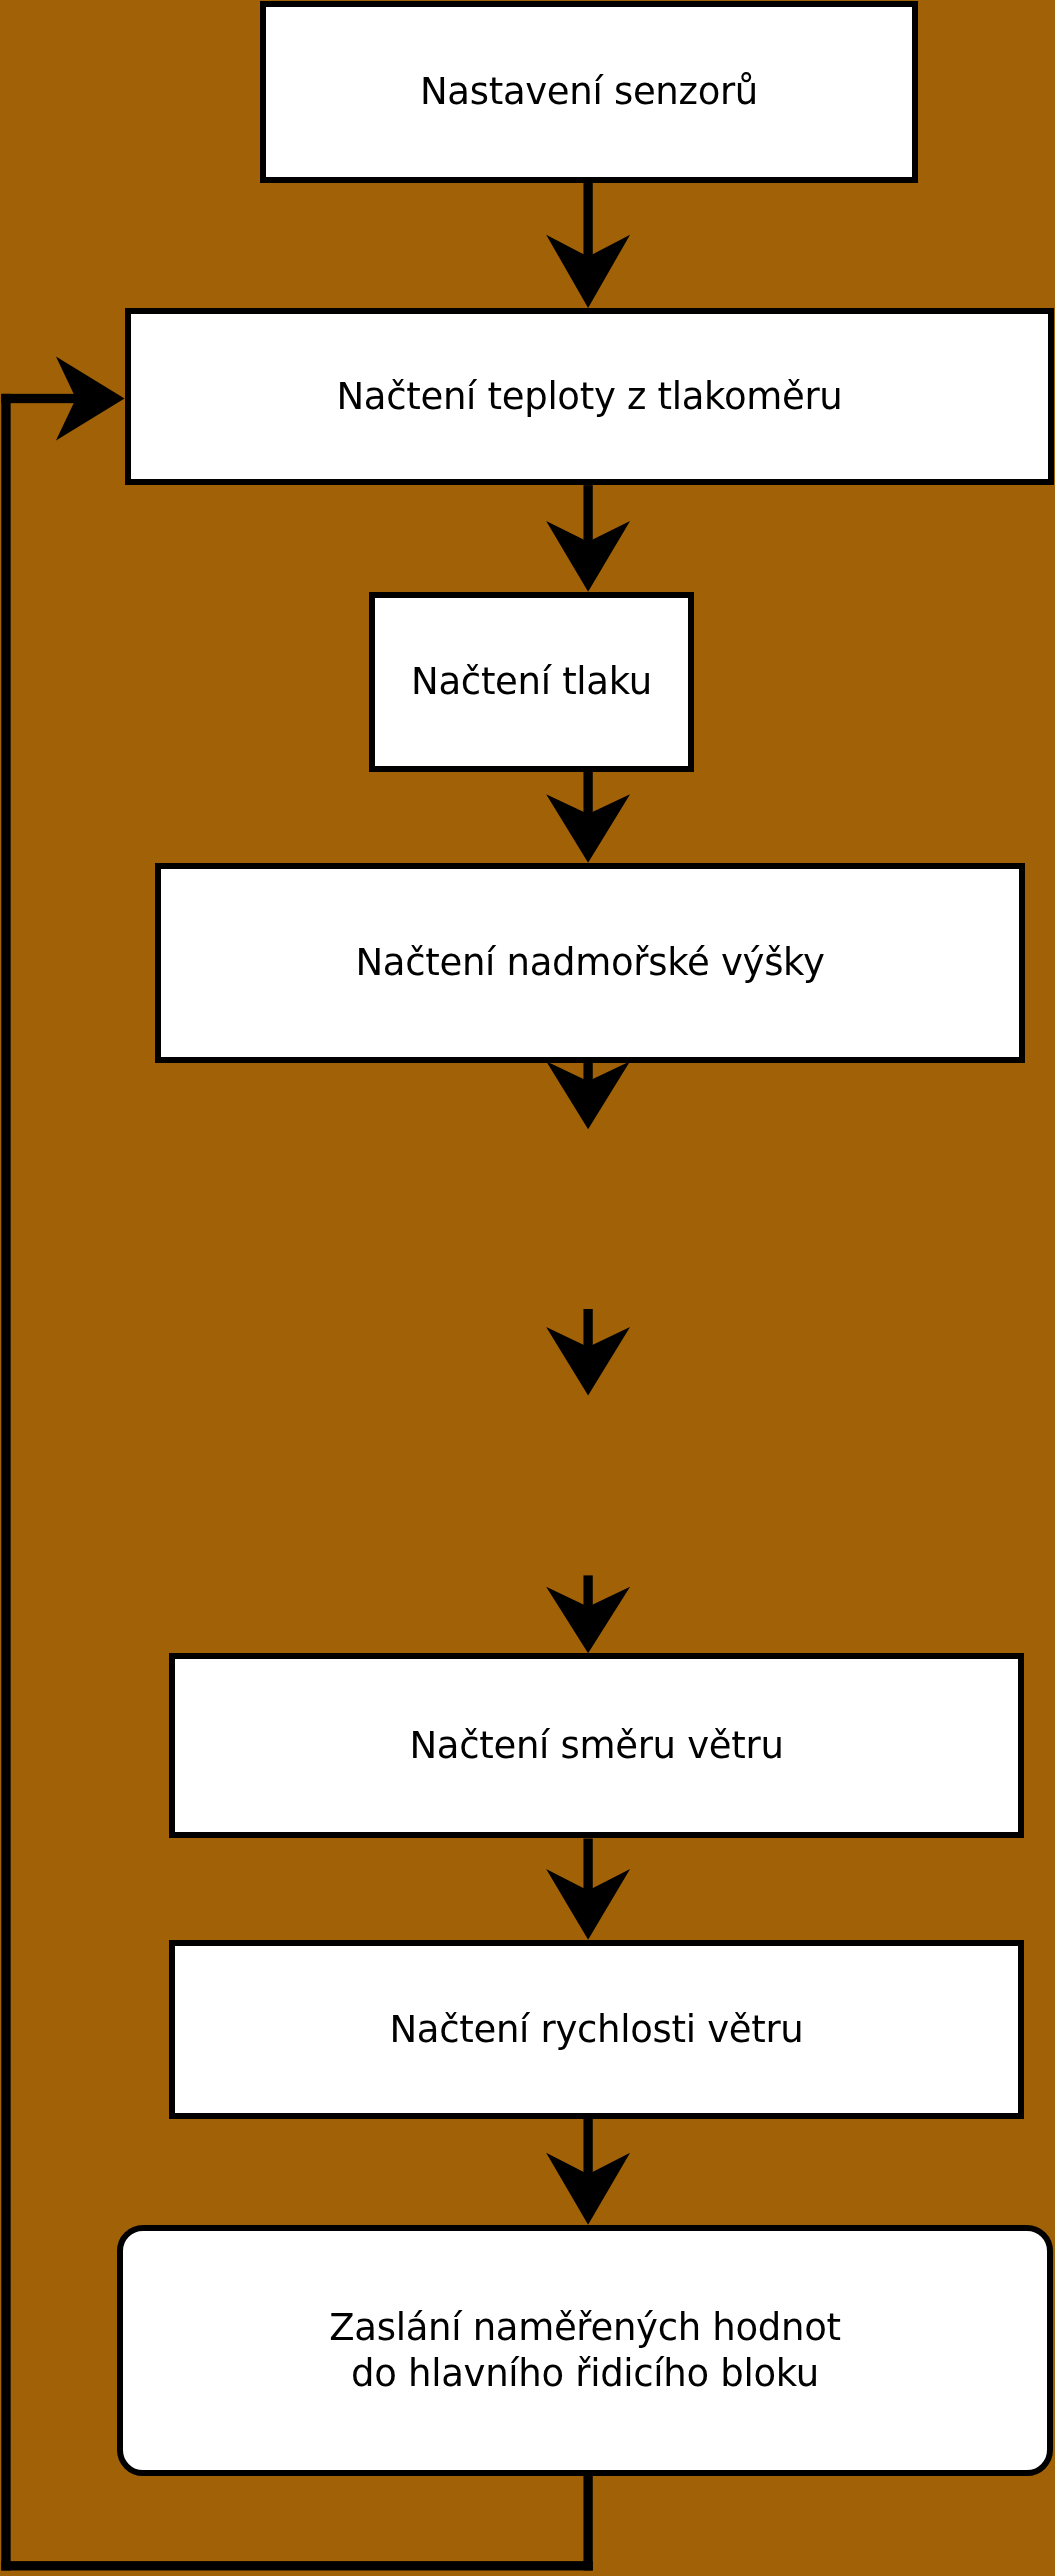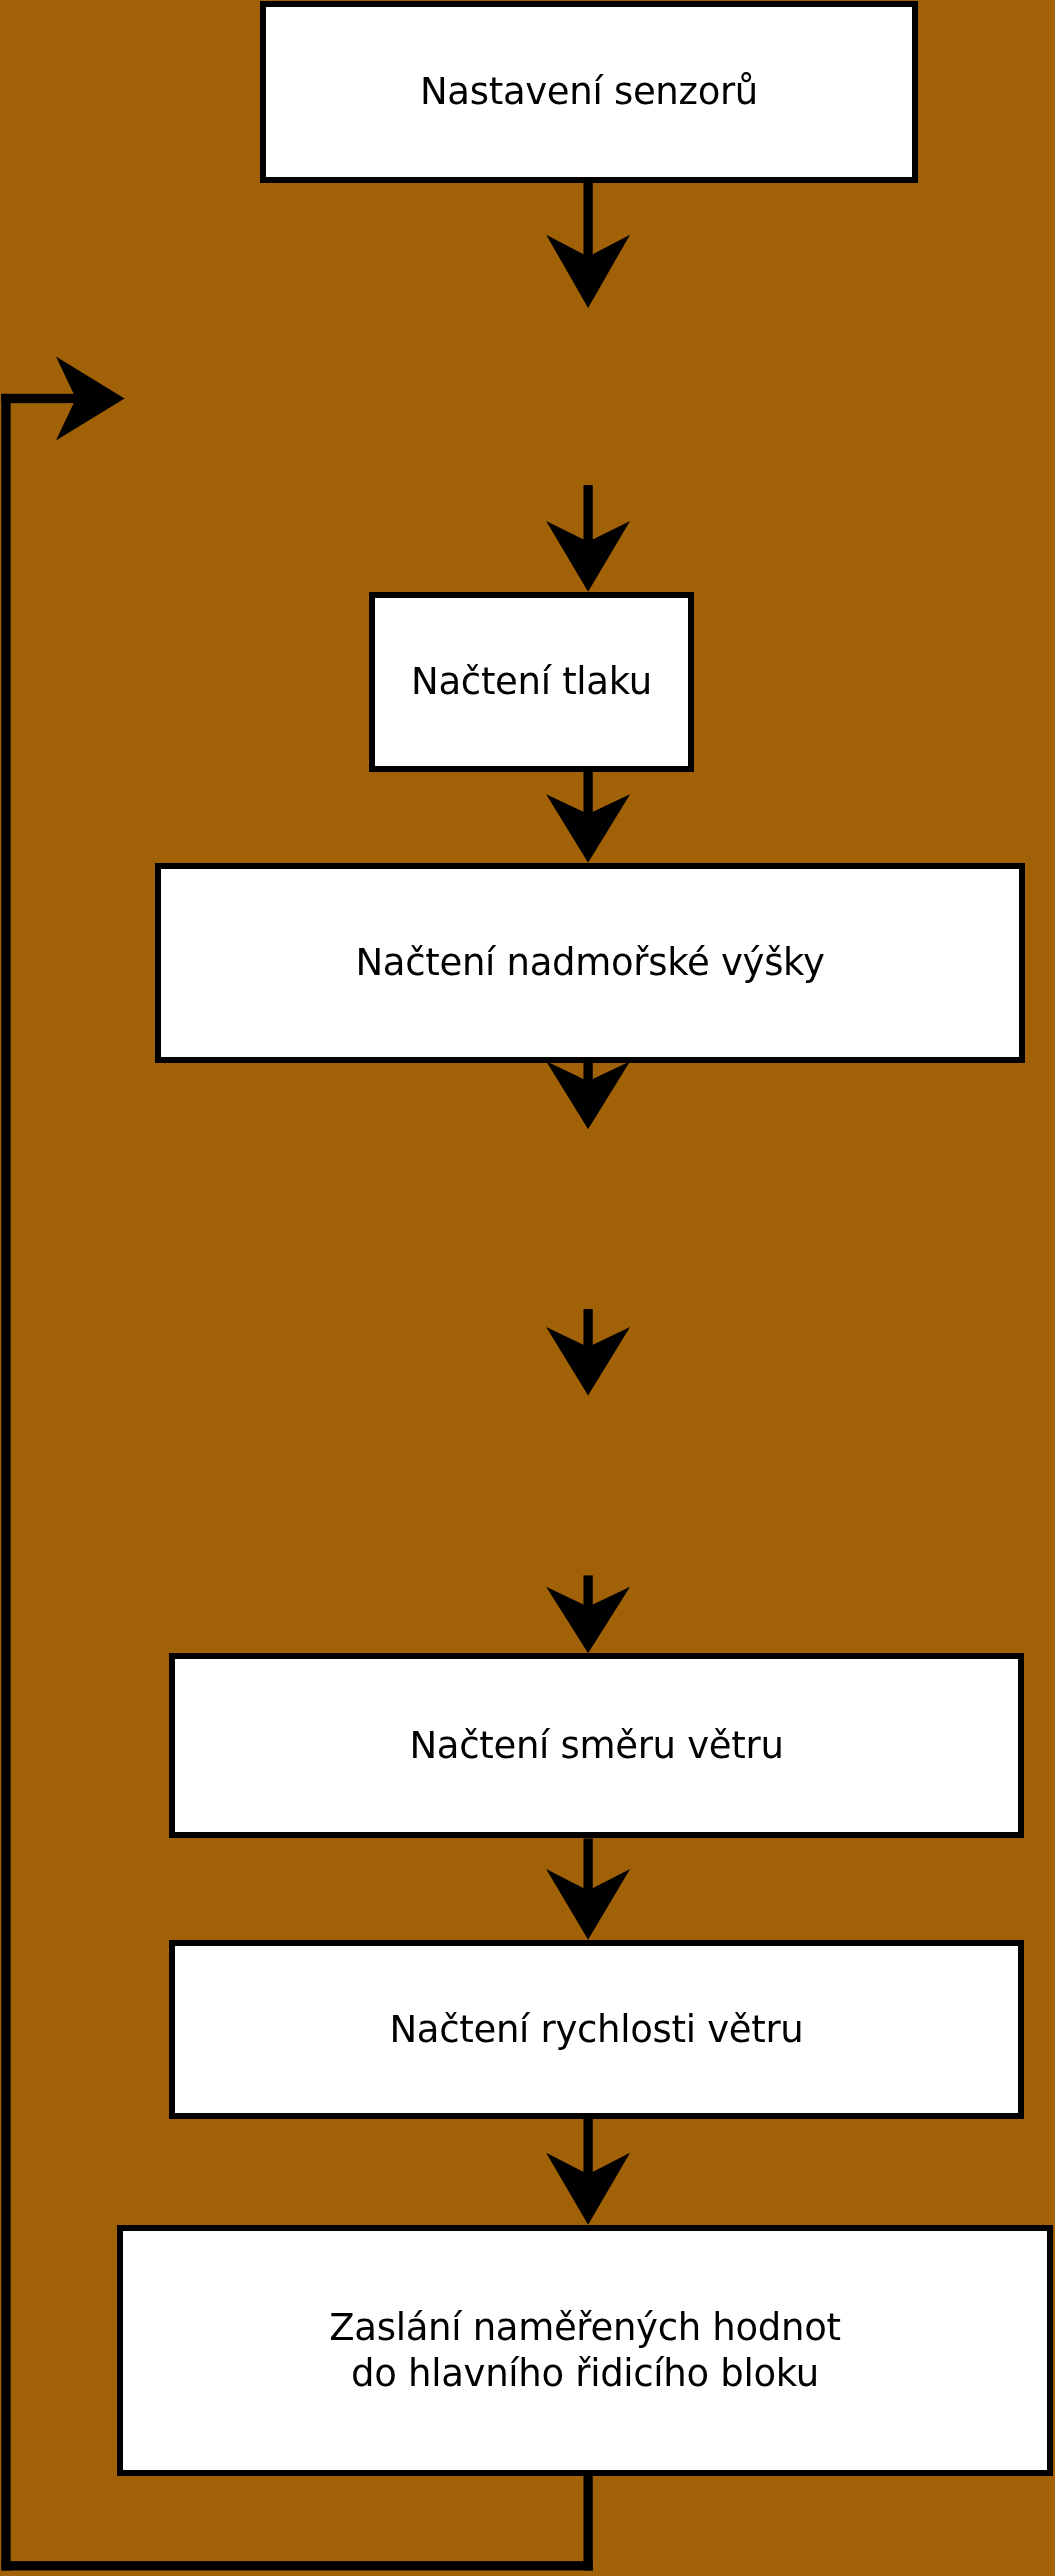--- a/index.html
+++ b/index.html
@@ -99,28 +99,29 @@
       <rect x="2" y="3845" width="888" height="14" fill="#000000"></rect>
       <rect x="2" y="591" width="14" height="3268" fill="#000000"></rect>
       <rect x="2" y="591" width="120" height="14" fill="#000000"></rect>
       <path d="M 187 598 L 84 535 L 114 598 L 84 661 Z" fill="#000000"></path>
     </g>
 
   </svg>
 
   <div class="node-box" style="left:260px; top:1.3px; width:658px; height:182px;">Nastavení senzorů</div>
 
+  <div class="node-box" style="left:125px; top:308px; width:929px; height:177px;">Načtení teploty z tlakoměru</div>
 
   <div class="node-box" style="left:333px; top:592px; width:325px; height:180px;margin-left:36px;">Načtení tlaku</div>
 
   <div class="node-box" style="left:155px; top:863px; width:870px; height:200px;">Načtení nadmořské výšky</div>
 
 
 
   <div class="node-box" style="left:169px; top:1653px; width:855px; height:185px;text-align:center;">Načtení směru větru</div>
 
   <div class="node-box" style="left:169px; top:1940px; width:855px; height:179px;">Načtení rychlosti větru</div>
 
-  <div class="node-box two-line" style="left:117px; top:2225px; width:936px; height:251px;">Zaslání naměřených hodnot
+  <div class="node-box two-line" style="left:117px; top:2225px; width:936px; height:251px;border-radius:26px;">Zaslání naměřených hodnot
 do hlavního řidicího bloku</div>
 
 </div>
 
 
 </body></html>

